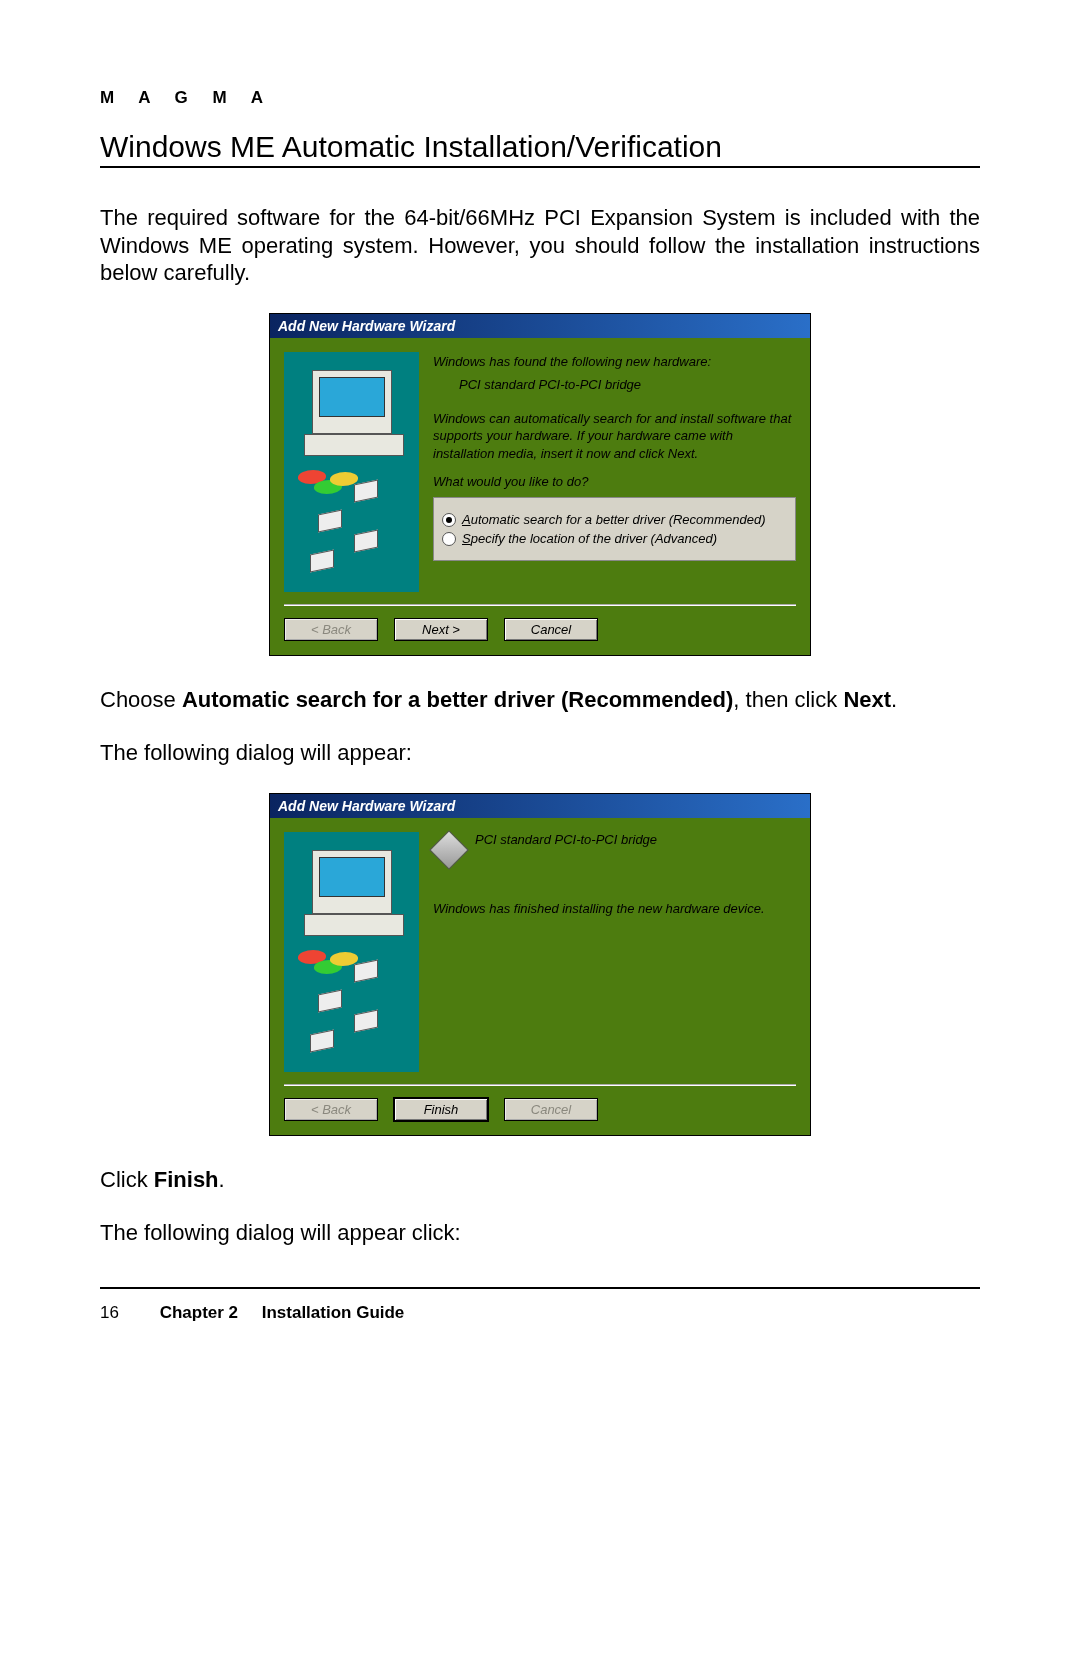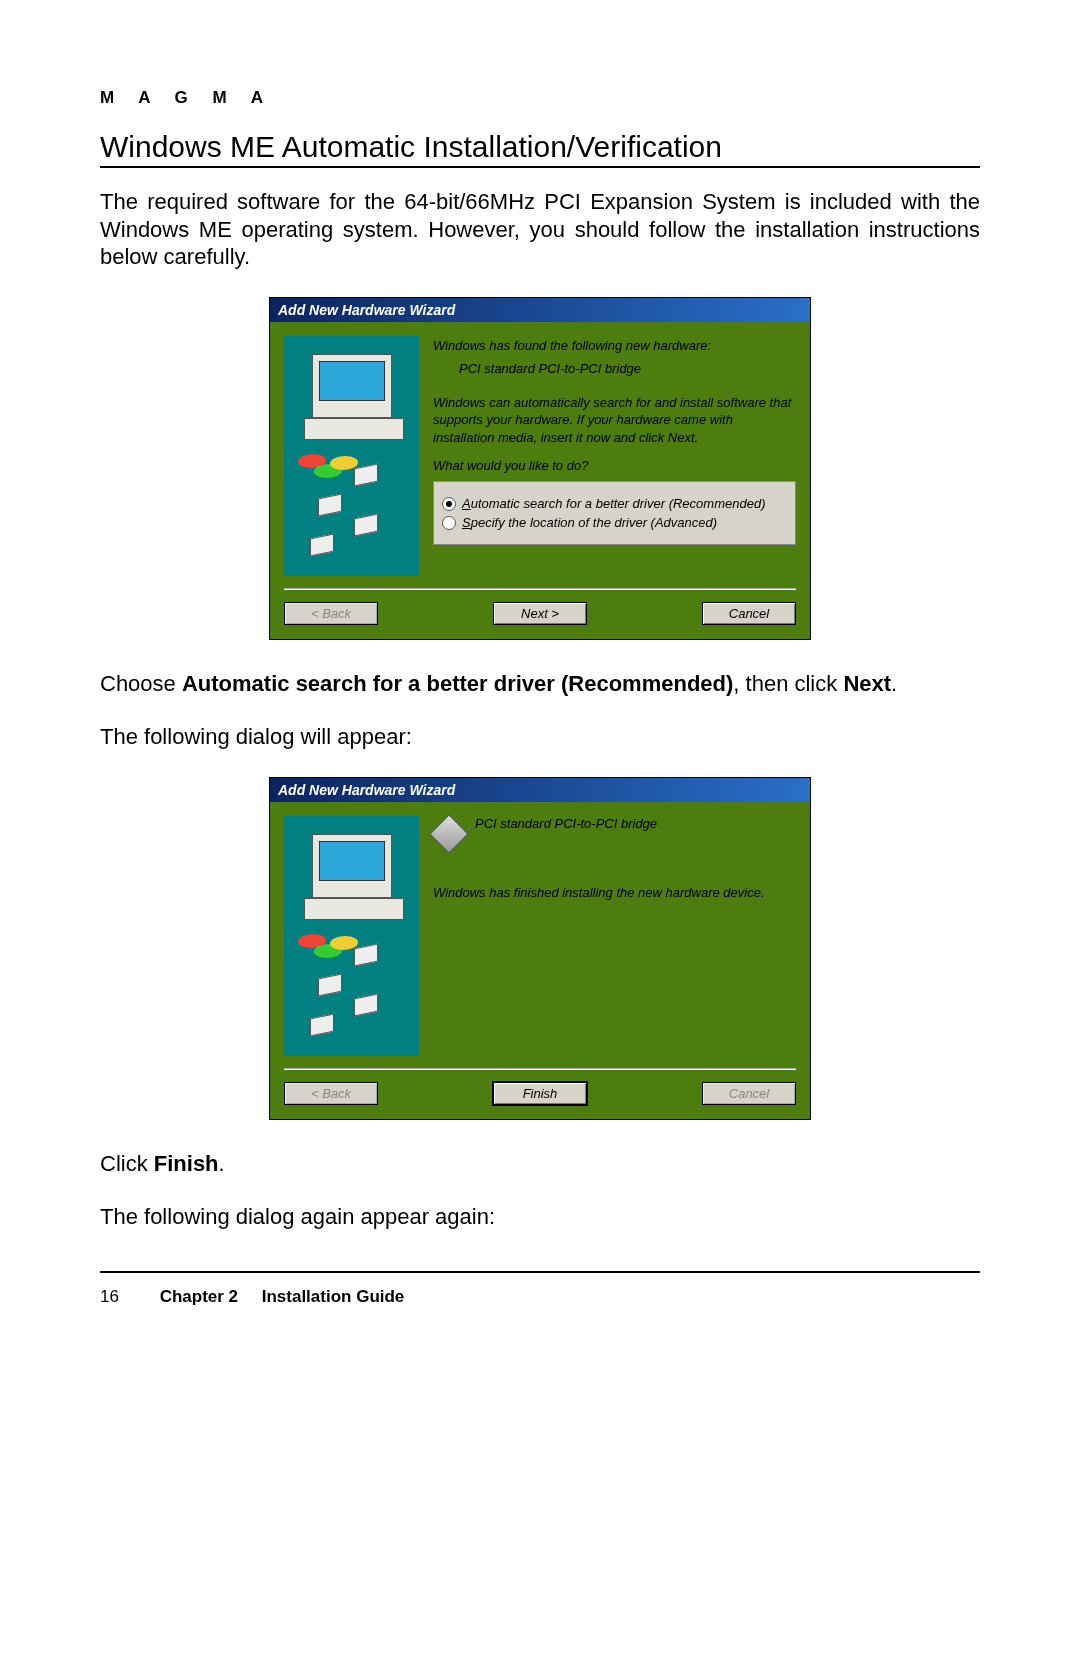--- a/index.html
+++ b/index.html
@@ -18,21 +18,21 @@
   .brand{
     font-weight:bold;
     letter-spacing:10px;
     font-size:17px;
     margin-bottom:22px;
   }
   .heading{
     font-size:30px;
     border-bottom:2px solid #000;
     padding-bottom:2px;
-    margin-bottom:8px;
+    margin-bottom:24px;
     display:inline-block;
     width:100%;
   }
   .body-text{
     font-size:22px;
     line-height:1.25;
     margin:12px 0 26px 0;
   }
   .justify{text-align:justify;}
   .dialog-wrap{
@@ -139,21 +139,21 @@
   .radio{
     width:12px;height:12px;border:1px solid #555;border-radius:50%;
     display:inline-flex;align-items:center;justify-content:center;
     background:#fff;
   }
   .radio .dot{width:6px;height:6px;background:#000;border-radius:50%;}
   .u{text-decoration:underline;}
   .dialog-sep{border-top:2px groove #fff; margin:6px 14px 0 14px;}
   .dialog-buttons{
     display:flex;
-    justify-content:space-between;
+    justify-content:flex-start;
     gap:16px;
     padding:12px 14px 14px 14px;
   }
   .btn{
     width:92px;
     text-align:center;
     padding:3px 0;
     background:#d6d3c8;
     border:1px solid #000;
     box-shadow:inset 1px 1px 0 #fff, inset -1px -1px 0 #777;
@@ -271,21 +271,21 @@
         <div class="btn default">Finish</div>
         <div class="btn disabled">Cancel</div>
       </div>
     </div>
   </div>
 
   <p class="body-text">
     <span>Click </span><b>Finish</b><span>.</span>
   </p>
 
-  <p class="body-text">The following dialog again appear again:</p>
+  <p class="body-text">The following dialog will appear click:</p>
 
   <div class="footer-rule">
     <span class="pgnum">16</span>
     <b>Chapter 2</b>
     &nbsp;&nbsp;&nbsp;
     <b>Installation Guide</b>
   </div>
 
 </div>
 

